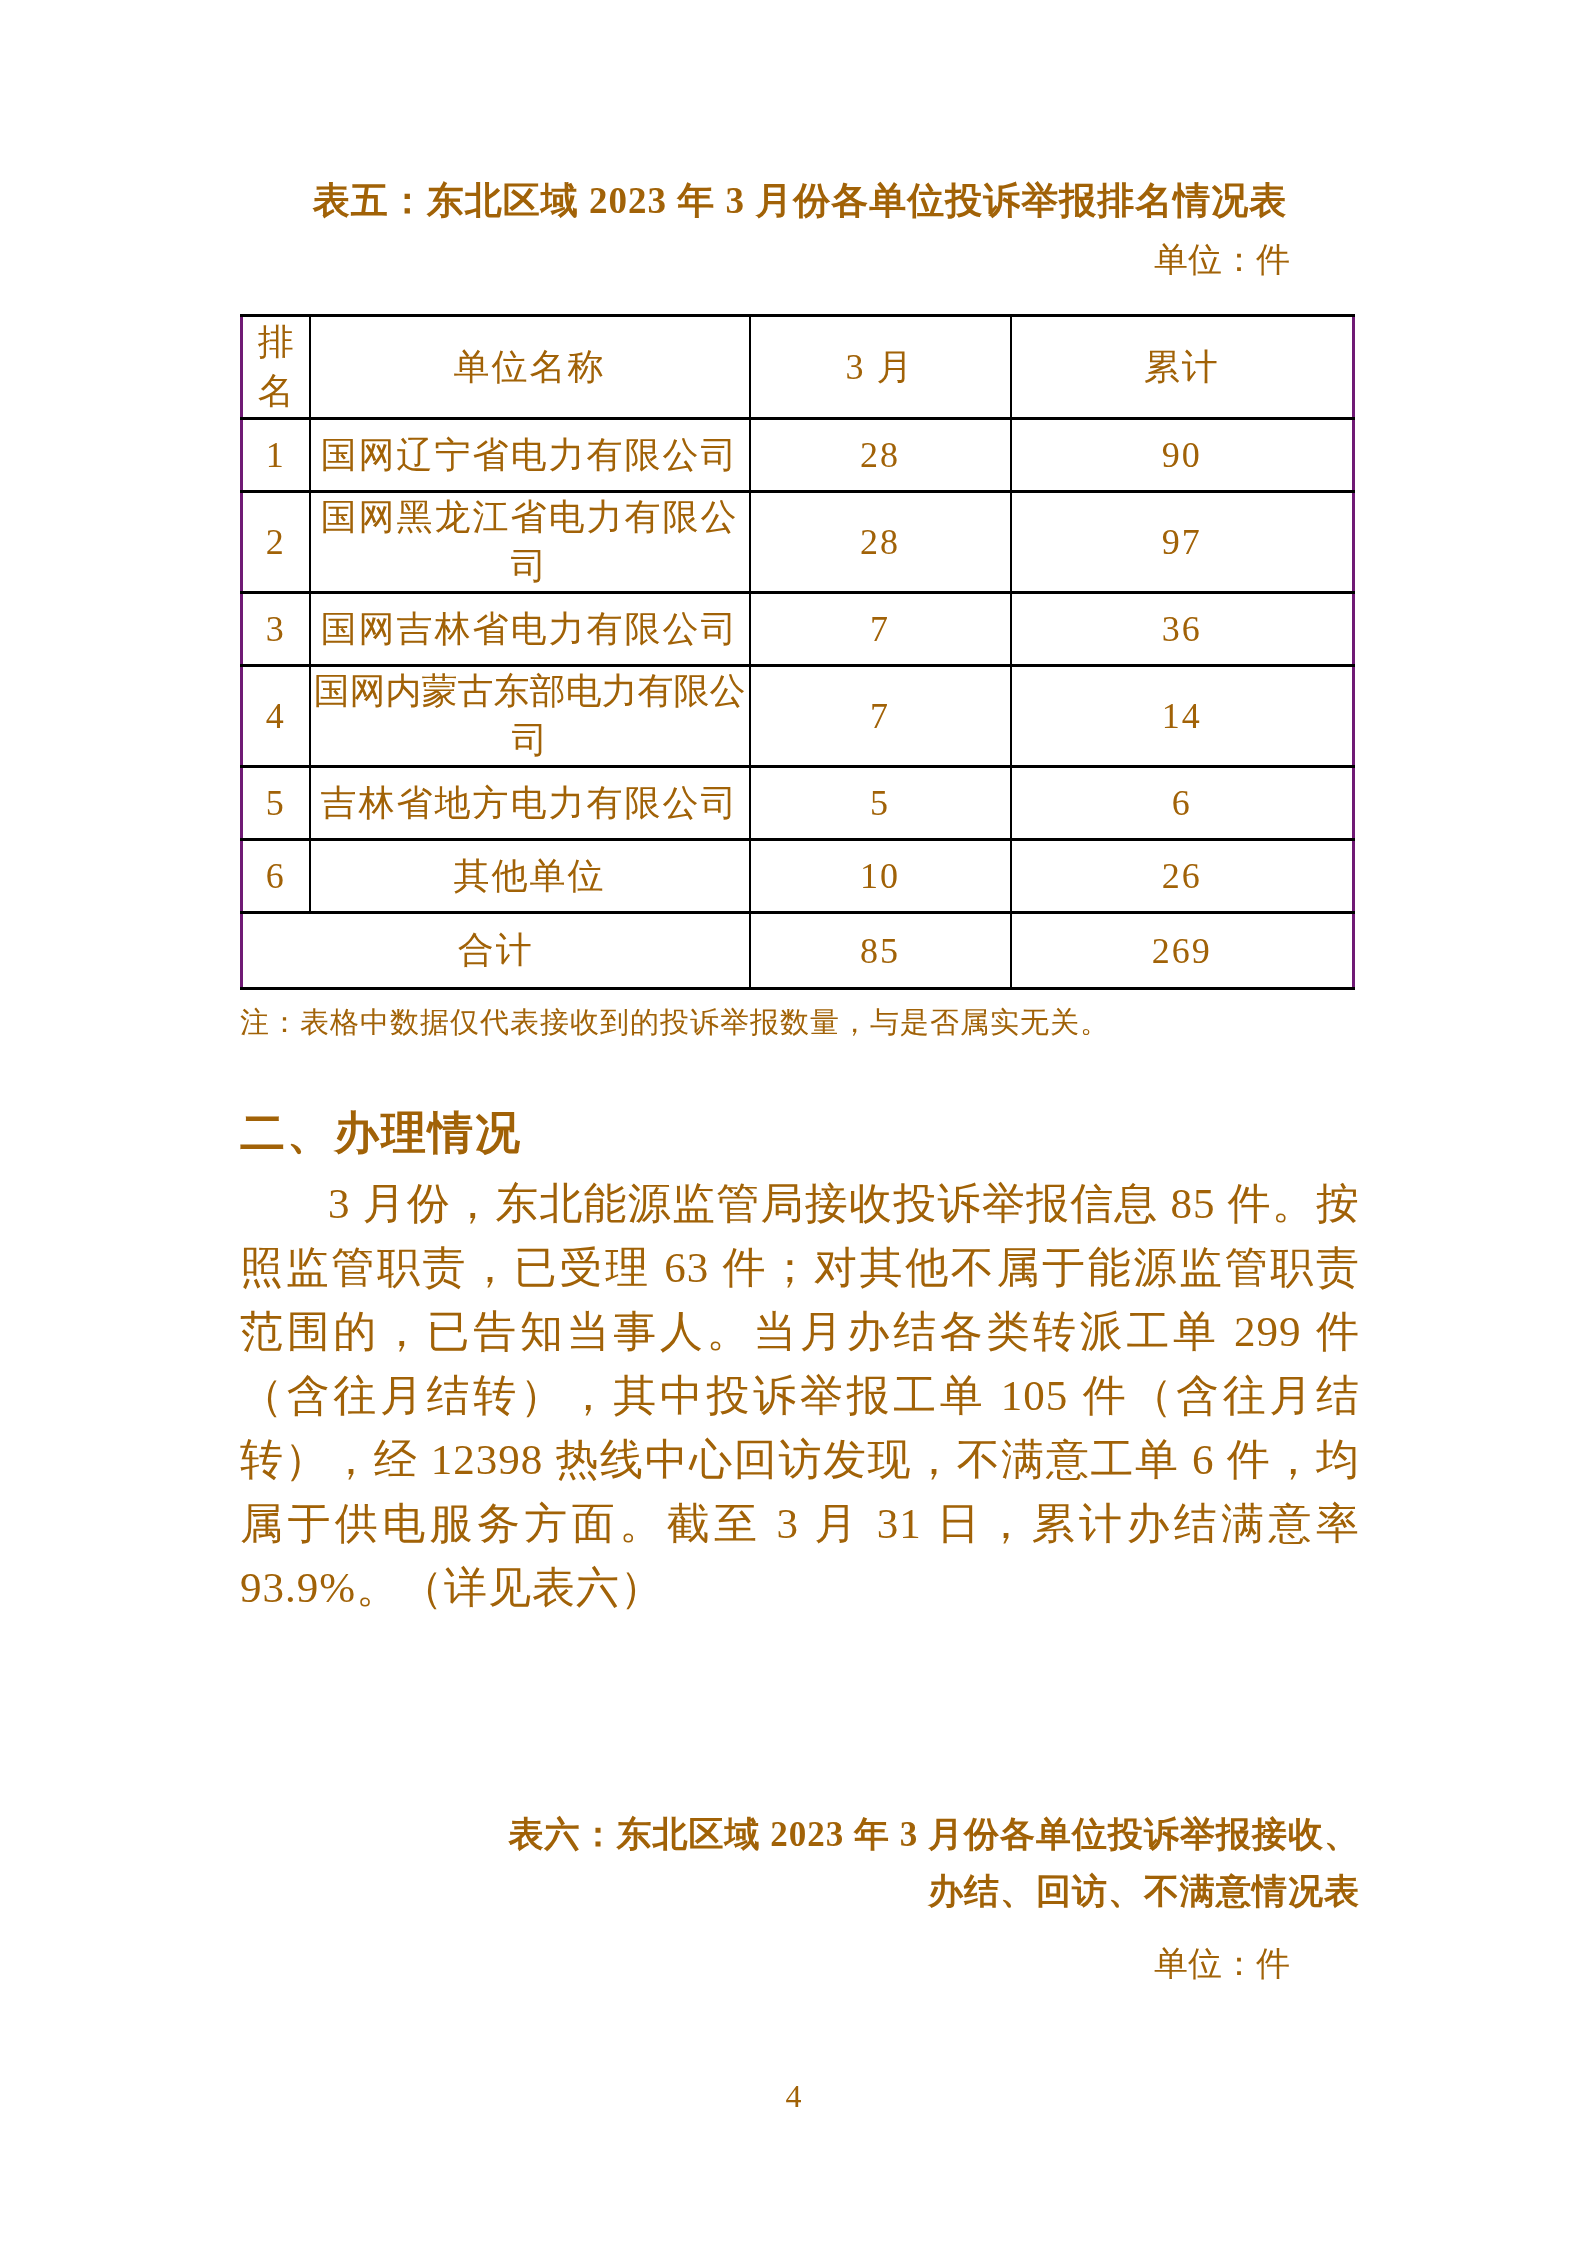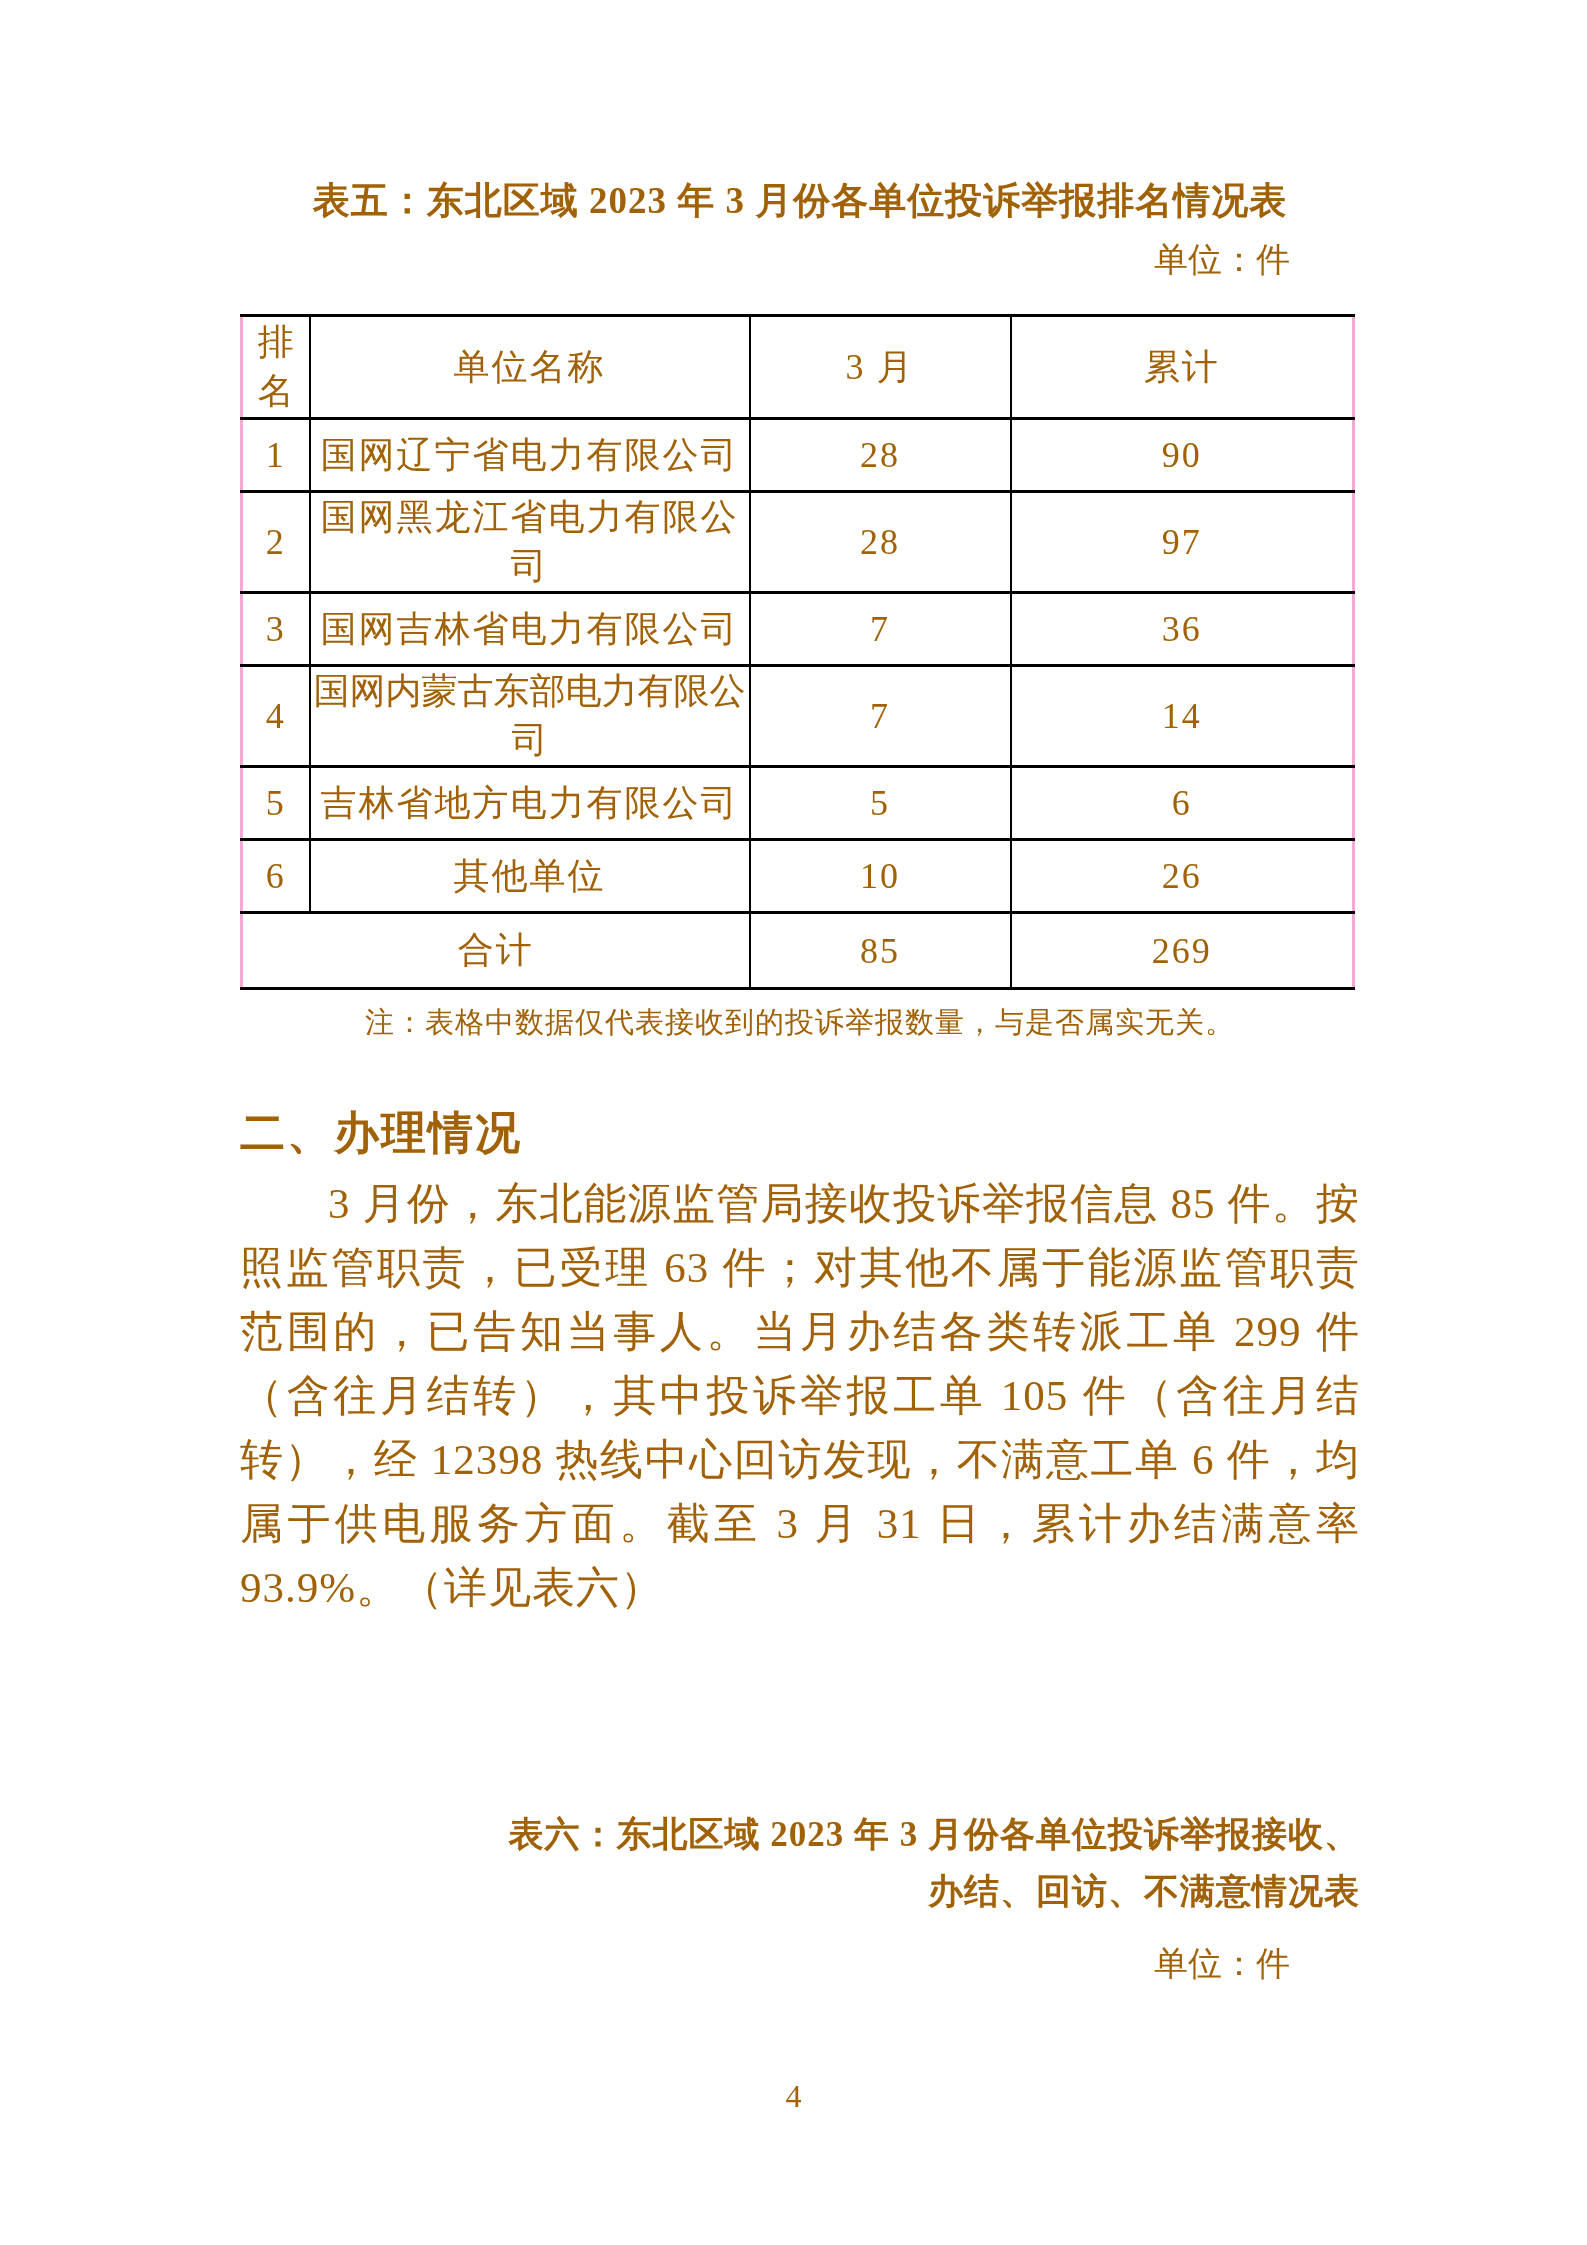--- a/index.html
+++ b/index.html
@@ -49,30 +49,29 @@
     border-top-width: 3px;
     border-bottom-width: 3px;
     text-align: center;
     vertical-align: middle;
     font-size: 36px;
     font-weight: normal;
     letter-spacing: 2px;
     padding: 0;
     overflow: hidden;
   }
-  table.rank-table { border: 3px solid #f9a8d4; margin-top: 32px; }
+  table.rank-table { border: 3px solid #701a75; margin-top: 32px; }
   tr.hdr   { height: 103px; }
   tr.row   { height: 73px; }
   tr.foot  { height: 76px; }
   .note {
     margin-top: 12px;
     font-size: 29px;
     line-height: 40px;
     letter-spacing: 1px;
-    text-align: center;
   }
   .sec-heading {
     margin-top: 62px;
     font-family: "Liberation Sans", "DejaVu Sans", sans-serif;
     font-size: 45px;
     font-weight: bold;
     line-height: 58px;
     letter-spacing: 2px;
   }
   .body-par {

